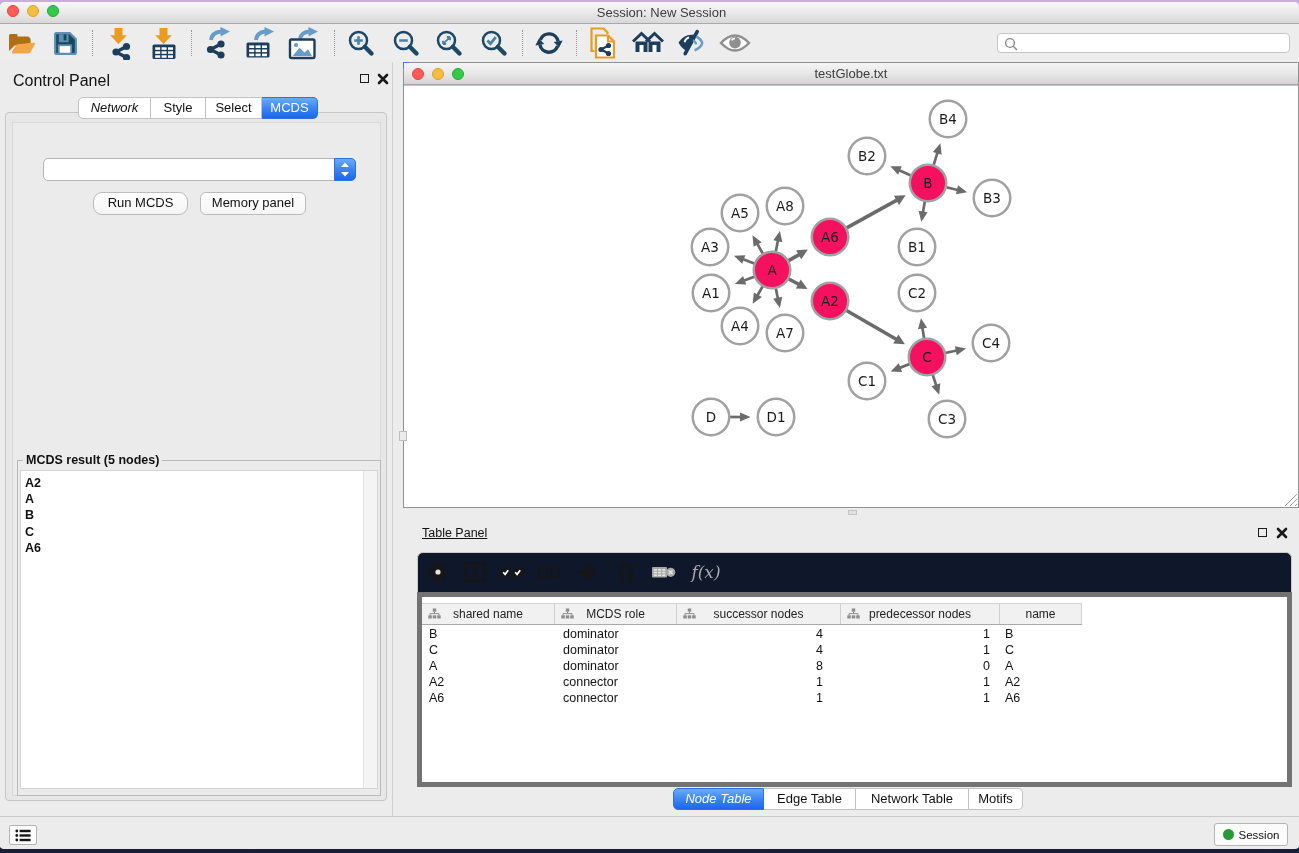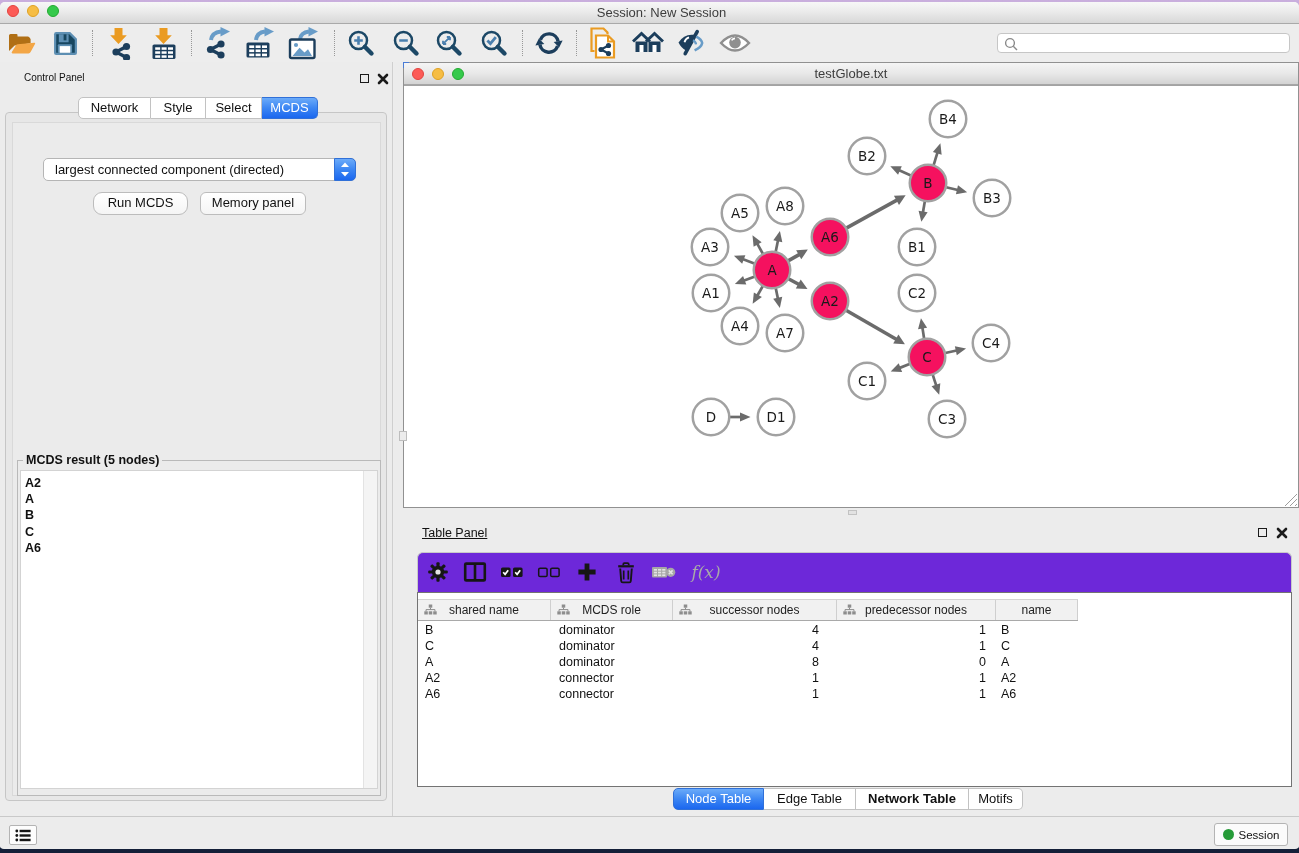--- a/index.html
+++ b/index.html
@@ -29,30 +29,30 @@
   #search-box { position:absolute; top:9px; left:997px; width:293px; height:20px;
     background:#fff; border:1px solid #c6c6c6; border-radius:4px; }
   #search-icon { position:absolute; left:6px; top:3px; }
 
   
   #main { position:absolute; left:0; top:60px; width:1299px; height:754px; }
 
   
   #control-panel { position:absolute; left:0; top:0; width:393px; height:754px;
     background:#ececec; border-right:1px solid #cfcfcf; }
-  #cp-title { position:absolute; left:24px; top:10px; font-size:10px; color:#111; }
+  #cp-title { position:absolute; left:13px; top:10px; font-size:16px; color:#111; }
   .panel-float { position:absolute; width:9px; height:9px; border:1.5px solid #1a1a1a;
     background:transparent; }
   .panel-close { position:absolute; width:12px; height:12px; }
   #cp-float { left:360px; top:12px; }
   #cp-close { left:377px; top:11px; }
   .seg-tabs { position:absolute; display:flex; height:22px; z-index:3; }
   .seg-tab { height:22px; line-height:20px; text-align:center; font-size:13px; color:#111;
     background:#fff; border:1px solid #c2c2c2; border-left:none; }
-  .seg-tab:first-child { border-left:1px solid #c2c2c2; border-radius:5px 0 0 5px; }
+  .seg-tab:first-child { border-left:1px solid #c2c2c2; border-radius:5px 0 0 5px;font-style:italic; }
   .seg-tab:last-child { border-radius:0 5px 5px 0; }
   .seg-tab.selected { background:linear-gradient(180deg,#6babf9 0%,#3c86f3 50%,#1b67ef 100%);
     color:#fff; border-color:#3070d8; }
   #cp-tabs { left:78px; top:35px; }
   #cp-tabs .seg-tab:nth-child(1) { width:73px; }
   #cp-tabs .seg-tab:nth-child(2) { width:55px; }
   #cp-tabs .seg-tab:nth-child(3) { width:56px; }
   #cp-tabs .seg-tab:nth-child(4) { width:56px; }
   #cp-outer { position:absolute; left:5px; top:50px; width:382px; height:689px;
     background:#e7e7e7; border:1px solid #c6c6c6; border-radius:4px; }
@@ -82,21 +82,21 @@
     background:#fff; border:1px solid #d3d3d3; font-size:12.5px; color:#111; padding-top:4px; }
   .result-item { padding-left:4px; height:16.2px; line-height:16.2px; }
   #result-scrollbar { position:absolute; right:0; top:0; width:14px; height:100%;
     background:#f4f4f4; border-left:1px solid #e3e3e3; }
 
   
   #desktop { position:absolute; left:394px; top:0; width:905px; height:754px; background:#ececec; }
 
   
   #net-frame { position:absolute; left:9px; top:0; width:896px; height:446px;
-    border:1px solid #919191; background:#a3a3a3; }
+    border:1px solid #919191; background:#f9a8d4; }
   #net-titlebar { position:absolute; left:0; top:0; width:100%; height:22px;
     background:linear-gradient(180deg,#f5f5f5 0%,#e8e8e8 50%,#d3d3d3 100%);
     border-bottom:1px solid #a6a6a6; }
   #net-titlebar .traffic { top:5px; }
   #net-titlebar .tl-close { left:8px; }
   #net-titlebar .tl-min { left:28px; }
   #net-titlebar .tl-zoom { left:48px; }
   #net-focus-corner { position:absolute; left:-1px; top:-1px; width:6px; height:6px;
     border-left:2px solid #4a7cd6; border-top:2px solid #4a7cd6; }
   #net-title { position:absolute; top:0; left:0; width:100%; height:22px; line-height:21px;
@@ -109,36 +109,36 @@
   
   #h-grip { position:absolute; left:454px; top:448px; width:9px; height:5px;
     background:#e2e2e2; border:1px solid #c2c2c2; }
 
   
   #table-panel-title { position:absolute; left:28px; top:464px; font-size:12.5px; color:#111;text-decoration:underline; }
   #tp-float { left:864px; top:466px; }
   #tp-close { left:882px; top:465px; }
   #table-box { position:absolute; left:23px; top:490px; width:875px; height:235px; }
   #table-toolbar { position:absolute; left:0; top:0; width:100%; height:40px;
-    background:#6d28d9; border:1px solid #c9c9c9; border-bottom:none; border-radius:6px 6px 0 0; }
+    background:#0f172a; border:1px solid #c9c9c9; border-bottom:none; border-radius:6px 6px 0 0; }
   .tt-btn { position:absolute; top:3px; width:32px; height:32px; display:flex;
     align-items:center; justify-content:center; }
   #table-white { position:absolute; left:0; top:40px; width:100%; height:195px;
-    background:#fff; border:1px solid #737373; }
+    background:#fff; border:5px solid #737373; }
   #grid-header { position:absolute; left:0; top:6px; height:22px; display:flex;
     border-top:1px solid #d4d4d4; border-bottom:1px solid #a9a9a9; }
   .gh-cell { position:relative; height:20px; background:#f1f1f1; border-right:1px solid #cfcfcf;
     display:flex; align-items:center; justify-content:center; font-size:12px; color:#222; }
   .gh-icon { position:absolute; left:6px; top:4px; }
   .grid-row { position:absolute; left:0; height:16px; display:flex; font-size:12.5px; color:#111; }
   .gr-cell { height:16px; line-height:16px; white-space:nowrap; overflow:hidden; }
   #bottom-tabs { left:279px; top:726px; }
   #bottom-tabs .seg-tab:nth-child(1) { width:91px; }
   #bottom-tabs .seg-tab:nth-child(2) { width:92px; }
-  #bottom-tabs .seg-tab:nth-child(3) { width:113px;font-weight:bold; }
+  #bottom-tabs .seg-tab:nth-child(3) { width:113px; }
   #bottom-tabs .seg-tab:nth-child(4) { width:54px; }
 
   
   #status-bar { position:absolute; left:0; top:814px; width:1299px; height:32px;
     background:#ececec; border-top:1px solid #c9c9c9; }
   #list-btn { position:absolute; left:9px; top:8px; width:28px; height:20px; background:#fdfdfd;
     border:1px solid #b4b4b4; border-radius:2px; display:flex; align-items:center;
     justify-content:center; }
   #memory-btn { position:absolute; right:11px; top:6px; width:74px; height:23px;
     background:#fbfbfb; border:1px solid #b4b4b4; border-radius:3px; display:flex;
@@ -345,21 +345,20 @@
       </svg>
       <div id="cp-tabs" class="seg-tabs">
         <div class="seg-tab">Network</div>
         <div class="seg-tab">Style</div>
         <div class="seg-tab">Select</div>
         <div class="seg-tab selected">MCDS</div>
       </div>
       <div id="cp-outer">
         <div id="cp-inner"></div>
         <div id="criterion-select">
-          <div id="criterion-value">largest connected component (directed)</div>
           <div id="select-cap">
             <svg width="20" height="21" viewBox="0 0 20 21">
               <path d="M6,8 L10,3.6 L14,8 Z" fill="#ffffff"></path>
               <path d="M6,13 L10,17.4 L14,13 Z" fill="#ffffff"></path>
             </svg>
           </div>
         </div>
         <div id="run-btn" class="cp-btn">Run MCDS</div>
         <div id="closepanel-btn" class="cp-btn">Memory panel</div>
         <div id="result-fieldset">

